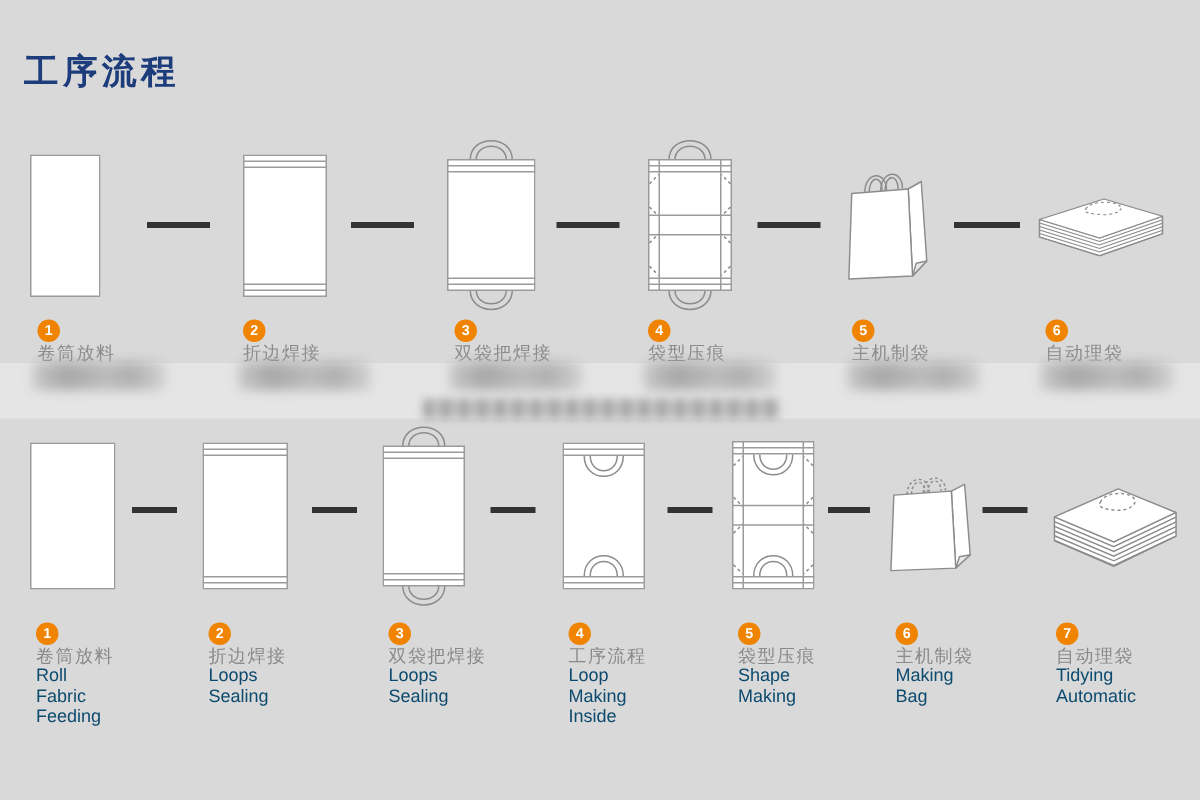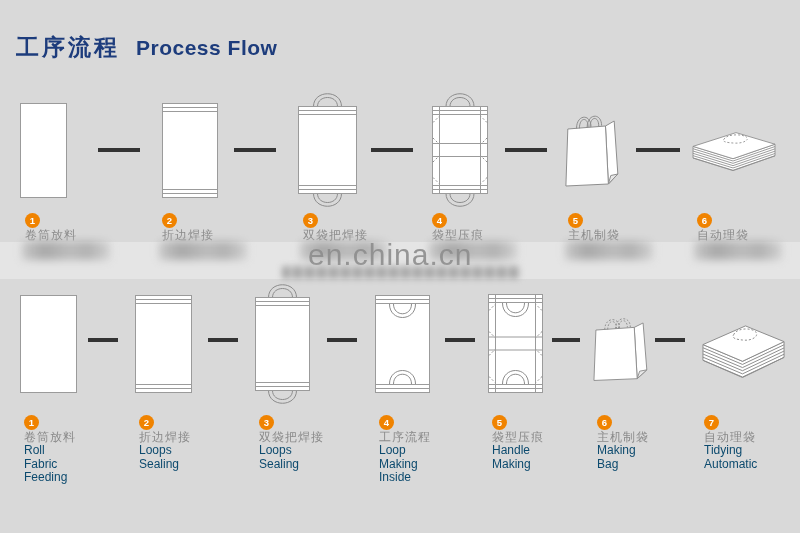--- a/index.html
+++ b/index.html
@@ -32,21 +32,20 @@
     filter:blur(3px);opacity:0.7;}
 </style>
 </head>
 <body>
 
 <div class="canvas">
   <div class="lighter-band"></div>
 
   <div class="title-row">
     <span class="title-zh">工序流程</span>
-    <span class="title-en">Process Flow</span>
   </div>
 
   <div id="steps-root">
       <div class="step">
         <div class="shape" style="left: 20px; top: 103px; position: absolute;"><svg width="47" height="95" viewBox="0 0 47 95" preserveAspectRatio="none">
             <rect x="0.5" y="0.5" width="46" height="94" fill="#fff" stroke="#9b9b9b"></rect>
           </svg></div>
         <div class="num" style="left: 25px; top: 213px;">1</div>
         <div class="zh" style="left: 25px; top: 227px;">卷筒放料</div>
         <div class="blur-box" style="left: 22px; top: 241px;"></div>
@@ -216,21 +215,21 @@
             <path d="M54,37.5 L48,43.5" stroke="#8c8c8c" stroke-dasharray="2 2" fill="none"></path>
             <path d="M1,61.5 L7,55.5" stroke="#8c8c8c" stroke-dasharray="2 2" fill="none"></path>
             <path d="M54,61.5 L48,55.5" stroke="#8c8c8c" stroke-dasharray="2 2" fill="none"></path>
             <path d="M1,16.5 L7,10.5" stroke="#8c8c8c" stroke-dasharray="2 2" fill="none"></path>
             <path d="M54,16.5 L48,10.5" stroke="#8c8c8c" stroke-dasharray="2 2" fill="none"></path>
             <path d="M1,82.5 L7,88.5" stroke="#8c8c8c" stroke-dasharray="2 2" fill="none"></path>
             <path d="M54,82.5 L48,88.5" stroke="#8c8c8c" stroke-dasharray="2 2" fill="none"></path>
           </svg></div>
         <div class="num" style="left: 492px; top: 415px;">5</div>
         <div class="zh" style="left: 492px; top: 429px;">袋型压痕</div>
-        <div class="en" style="left: 492px; top: 444px;">Handle
+        <div class="en" style="left: 492px; top: 444px;">Shape
 Making</div>
       </div>
       <div class="step">
         <div class="shape" style="left: 591px; top: 315px; position: absolute;"><svg width="57" height="69" viewBox="0 0 58 78" preserveAspectRatio="none">
             <path d="M44,14 L53,9 L56.8,62 L47,72 Z" fill="#fff" stroke="#8c8c8c" stroke-linejoin="round"></path>
             <path d="M47,72 L56.8,62 L49.5,63.5 Z" fill="#e8e8e8" stroke="#8c8c8c" stroke-linejoin="round"></path>
             <path d="M5,17 L44,14 L47,72 L3,74 Z" fill="#fff" stroke="#8c8c8c" stroke-linejoin="round"></path>
             <path d="M14,16.5 C14,2 29,1.5 29,14.8" fill="none" stroke="#8c8c8c" stroke-dasharray="2 1.8"></path>
             <path d="M17,16.3 C17,5 26,4.5 26,15" fill="none" stroke="#8c8c8c" stroke-dasharray="2 1.8"></path>
             <path d="M25,15.5 C25,1 40,0.5 40,13.6" fill="none" stroke="#8c8c8c" stroke-dasharray="2 1.8"></path>
@@ -258,15 +257,14 @@
 Automatic</div>
       </div>
       <div class="dash" style="left: 88px; top: 338px; width: 30px;"></div>
       <div class="dash" style="left: 208px; top: 338px; width: 30px;"></div>
       <div class="dash" style="left: 327px; top: 338px; width: 30px;"></div>
       <div class="dash" style="left: 445px; top: 338px; width: 30px;"></div>
       <div class="dash" style="left: 552px; top: 338px; width: 28px;"></div>
       <div class="dash" style="left: 655px; top: 338px; width: 30px;"></div>
     </div>
 
-  <div class="wm-text">en.china.cn</div>
   <div class="wm-blur"></div>
 </div>
 
 </body></html>

